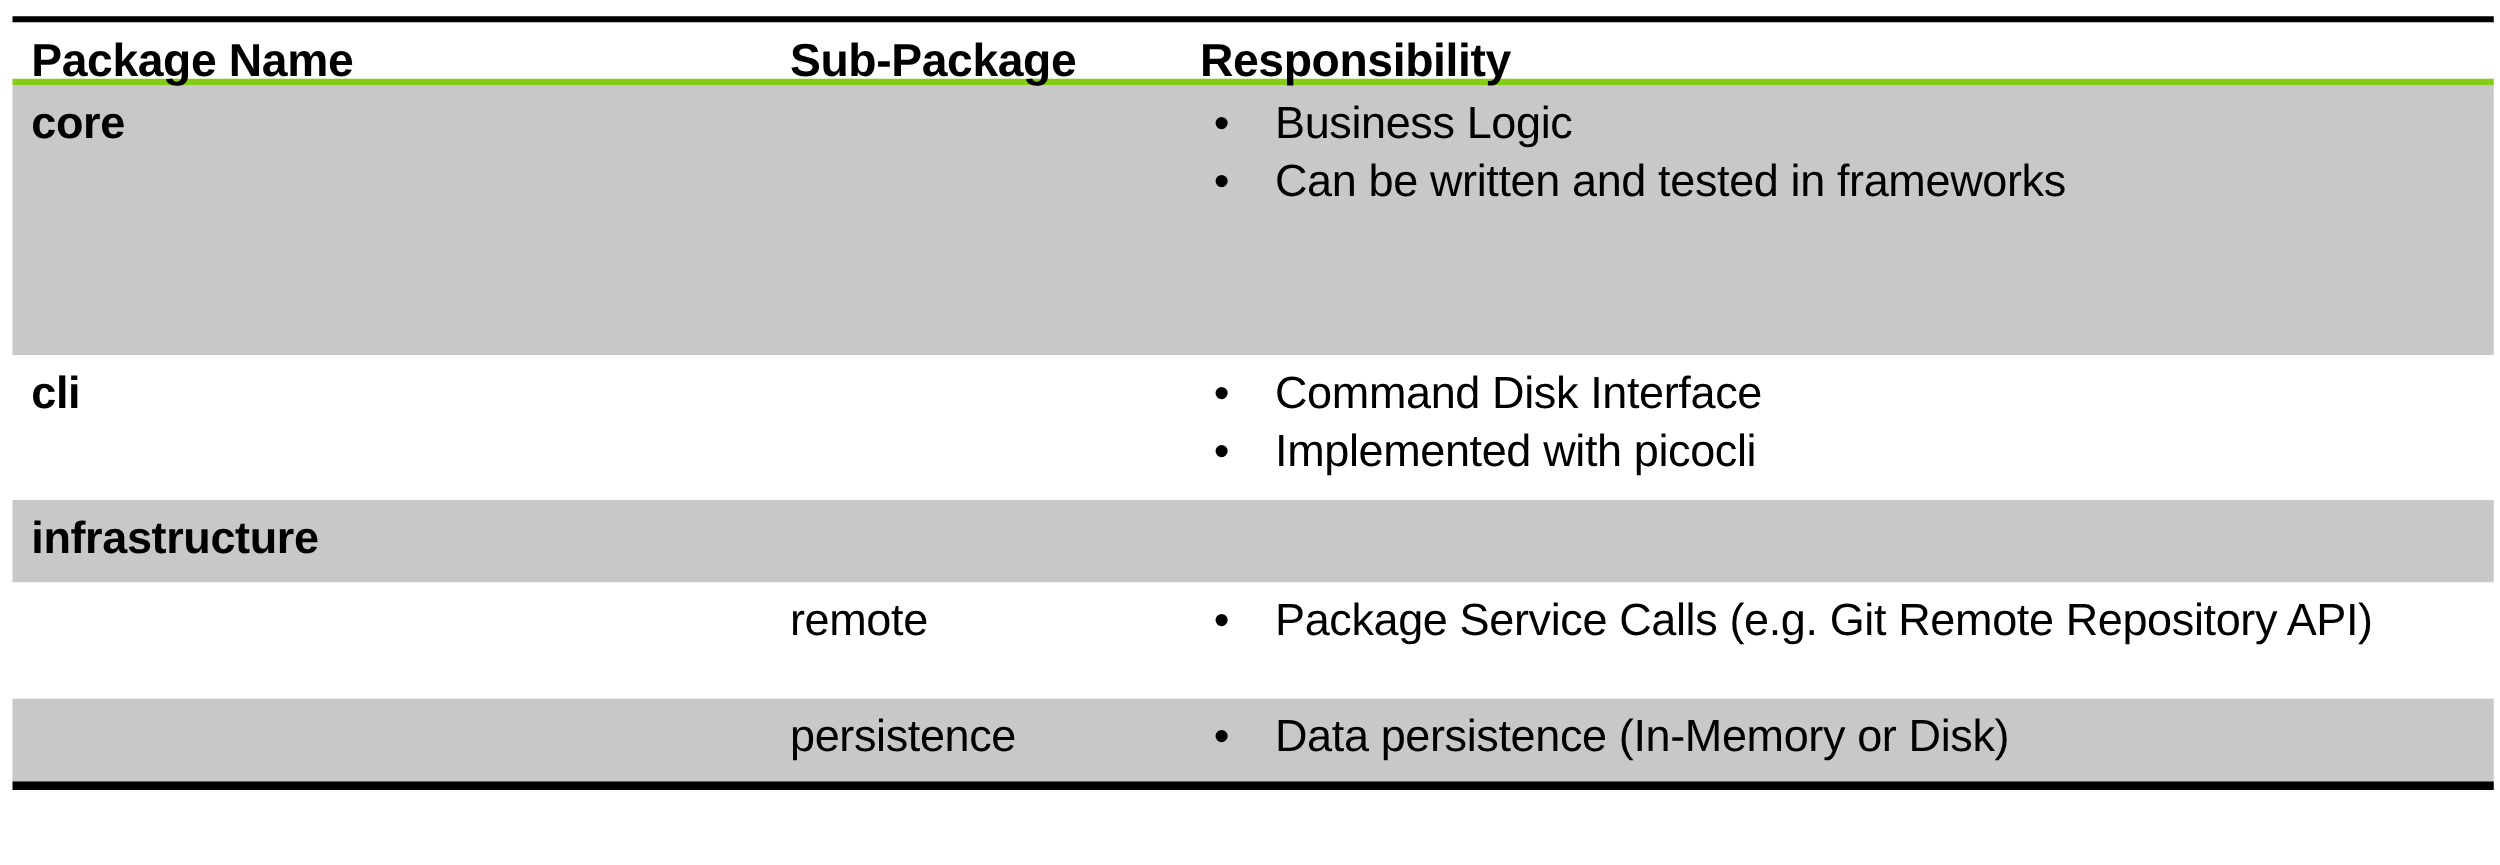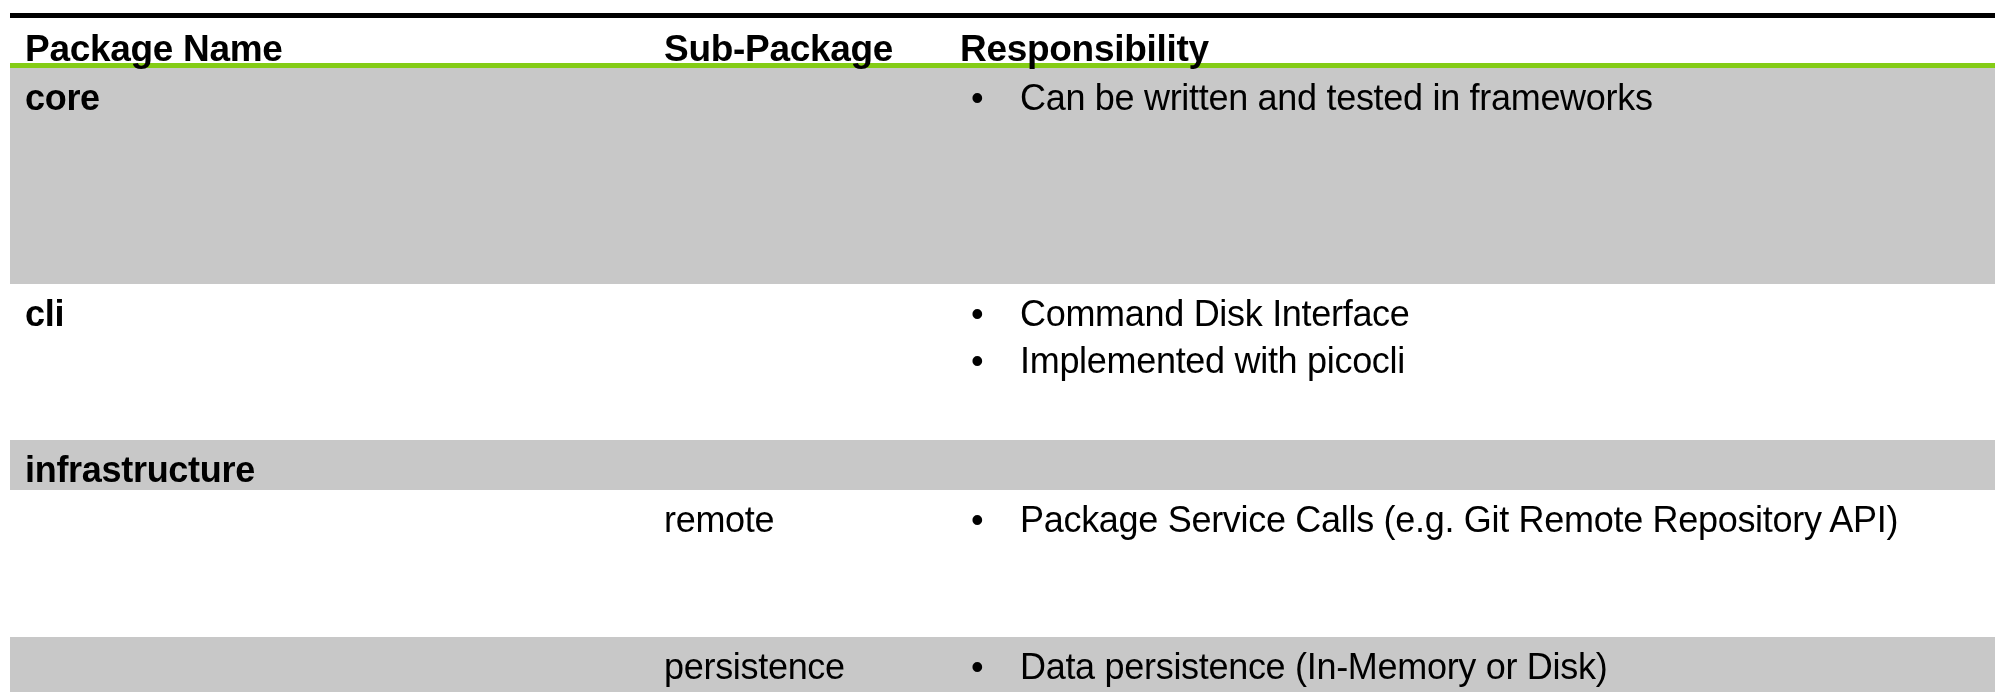--- a/index.html
+++ b/index.html
@@ -42,31 +42,30 @@
     font-size: 36px;
     line-height: 47px;
     letter-spacing: -0.3px;
   }
   .cell.pkg {
     padding-left: 15px;
     font-weight: bold;
   }
   .cell.sub {
     padding-left: 2px;
-    margin-left: 32px;
   }
   .cell.resp {
     padding-left: 0;
   }
   .row-shaded { background: #c8c8c8; }
   .row-plain  { background: #ffffff; }
   .row-core        { height: 216px; }
-  .row-cli         { height: 156px; }
-  .row-infra       { height: 50px;  }
-  .row-remote      { height: 147px; }
+  .row-cli         { height: 116px; }
+  .row-infra       { height: 66px;  }
+  .row-remote      { height: 93px; }
   .row-persistence { height: 66px;  }
   ul.bullets {
     margin: 0;
     padding: 0 10px 0 5px;
     list-style: none;
   }
   ul.bullets li {
     position: relative;
     padding-left: 55px;
   }
@@ -86,20 +85,21 @@
     <div class="cell pkg">Package Name</div>
     <div class="cell sub">Sub-Package</div>
     <div class="cell resp">Responsibility</div>
   </div>
 
   <div class="t-row row-core row-shaded">
     <div class="cell pkg">core</div>
     <div class="cell sub"></div>
     <div class="cell resp">
       <ul class="bullets">
+        <li>Business Logic</li>
         <li>Can be written and tested in frameworks</li>
       </ul>
     </div>
   </div>
 
   <div class="t-row row-cli row-plain">
     <div class="cell pkg">cli</div>
     <div class="cell sub"></div>
     <div class="cell resp">
       <ul class="bullets">

